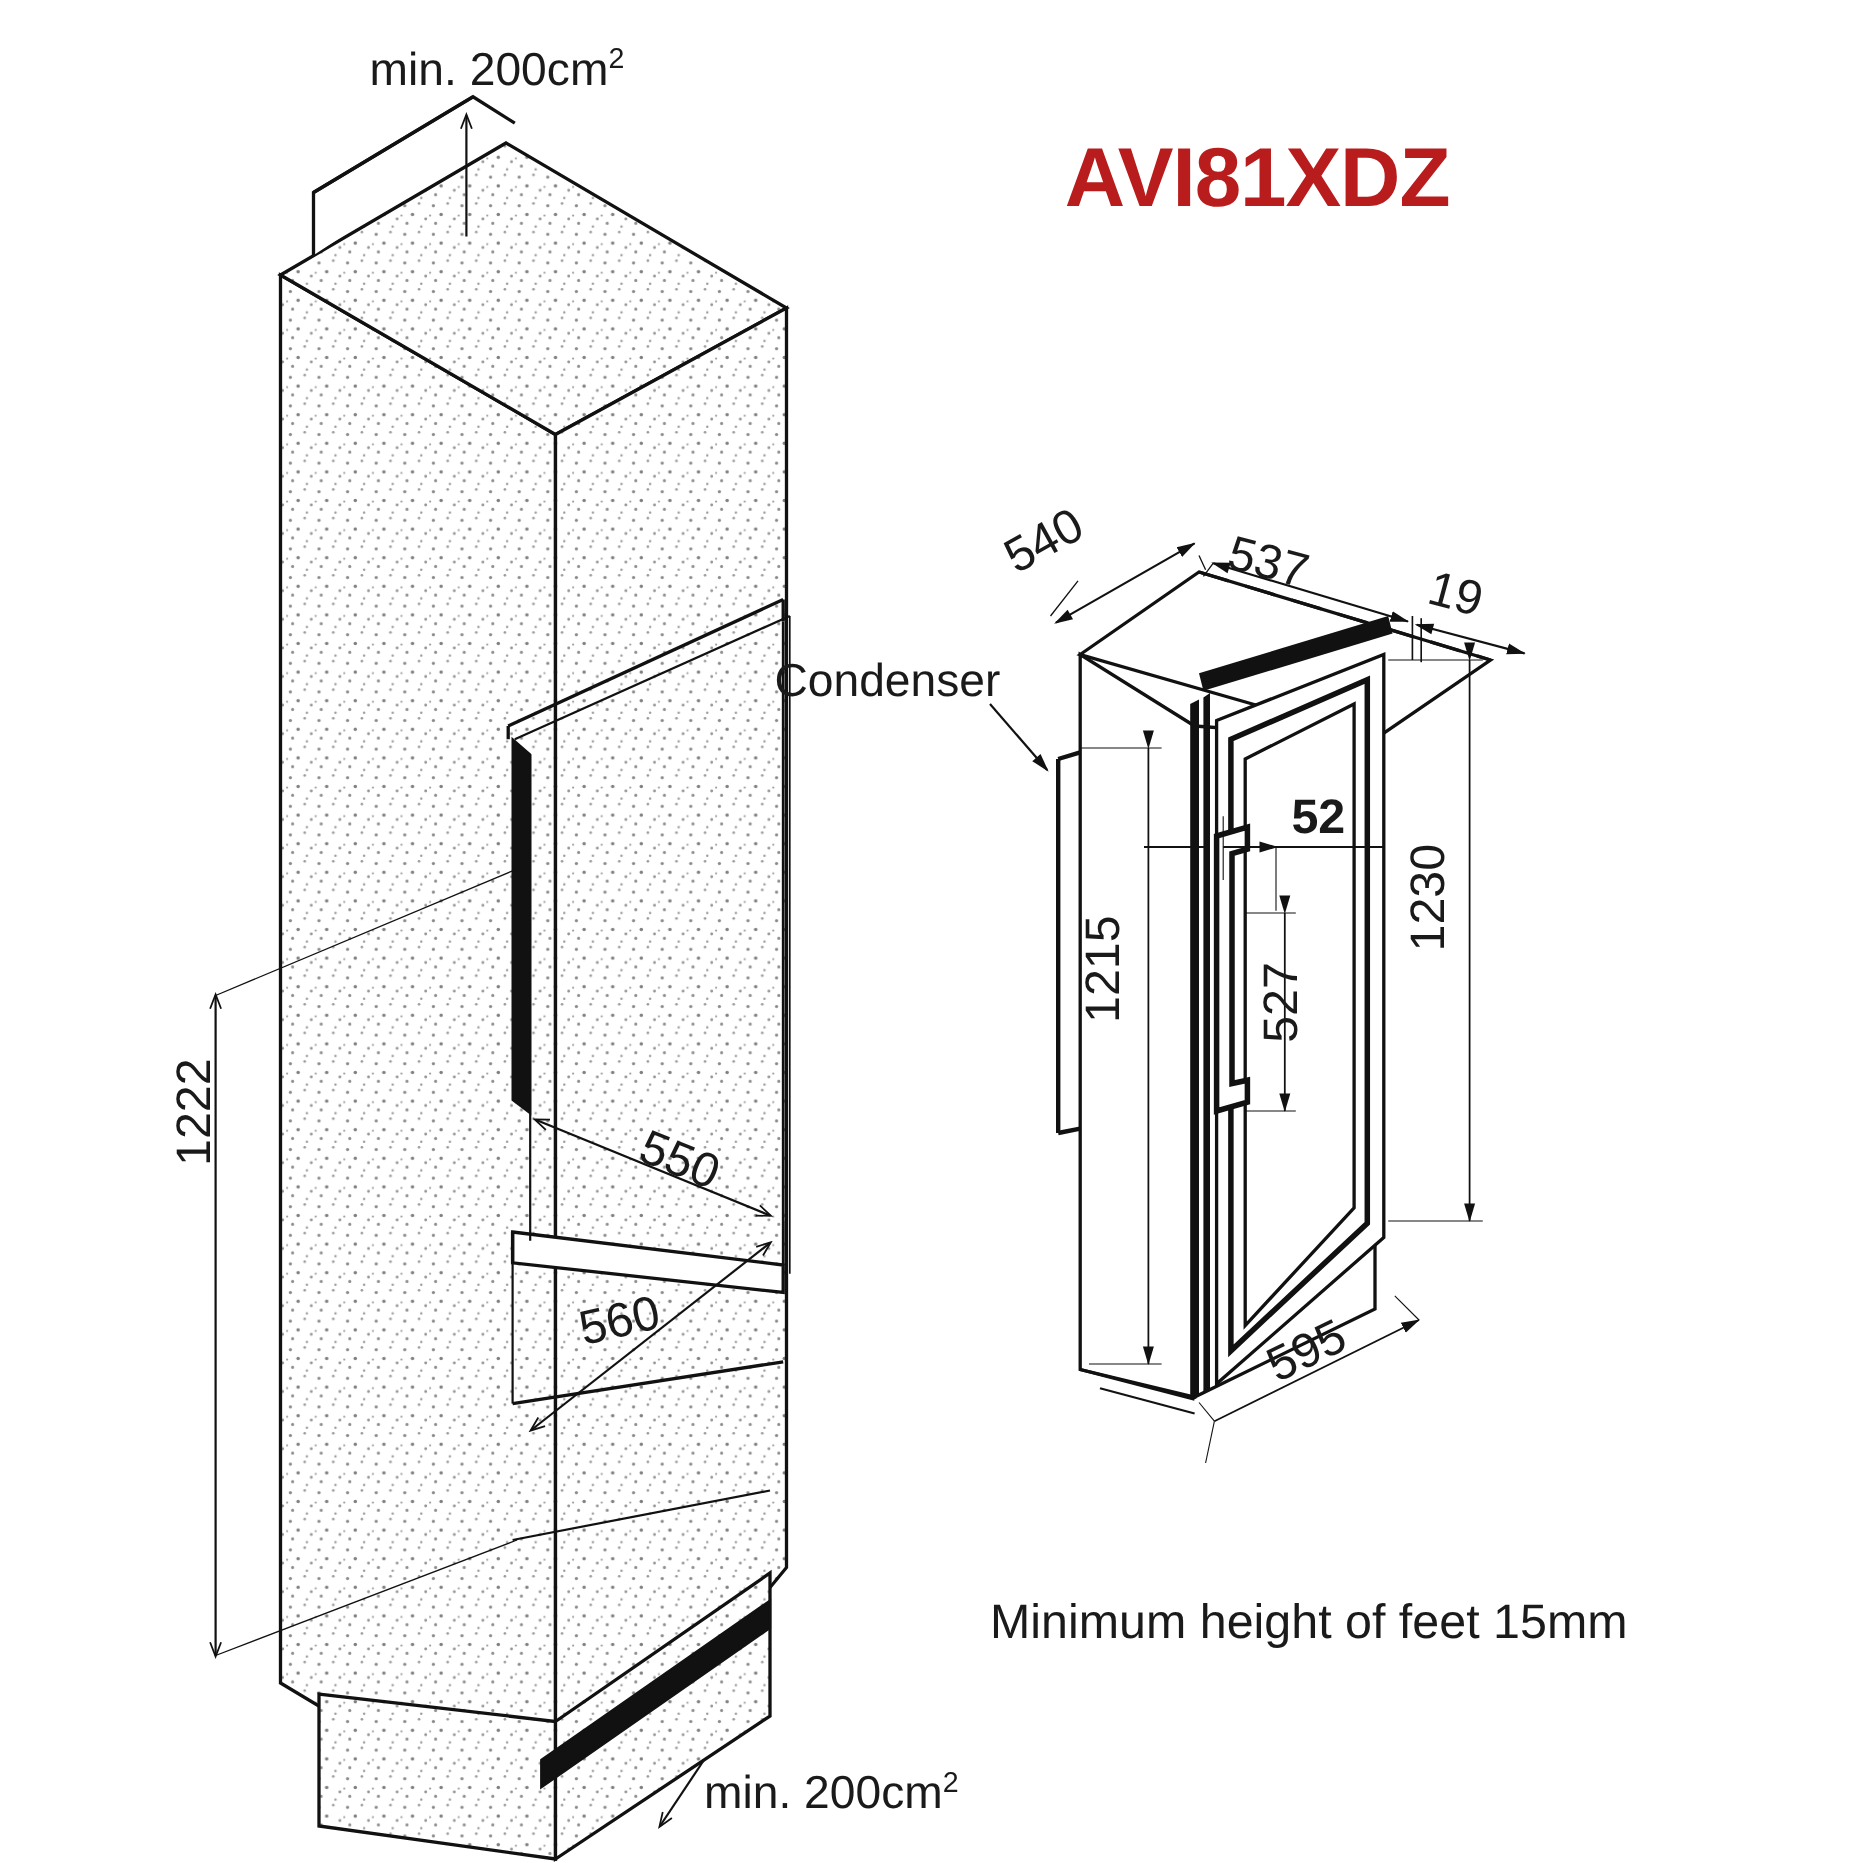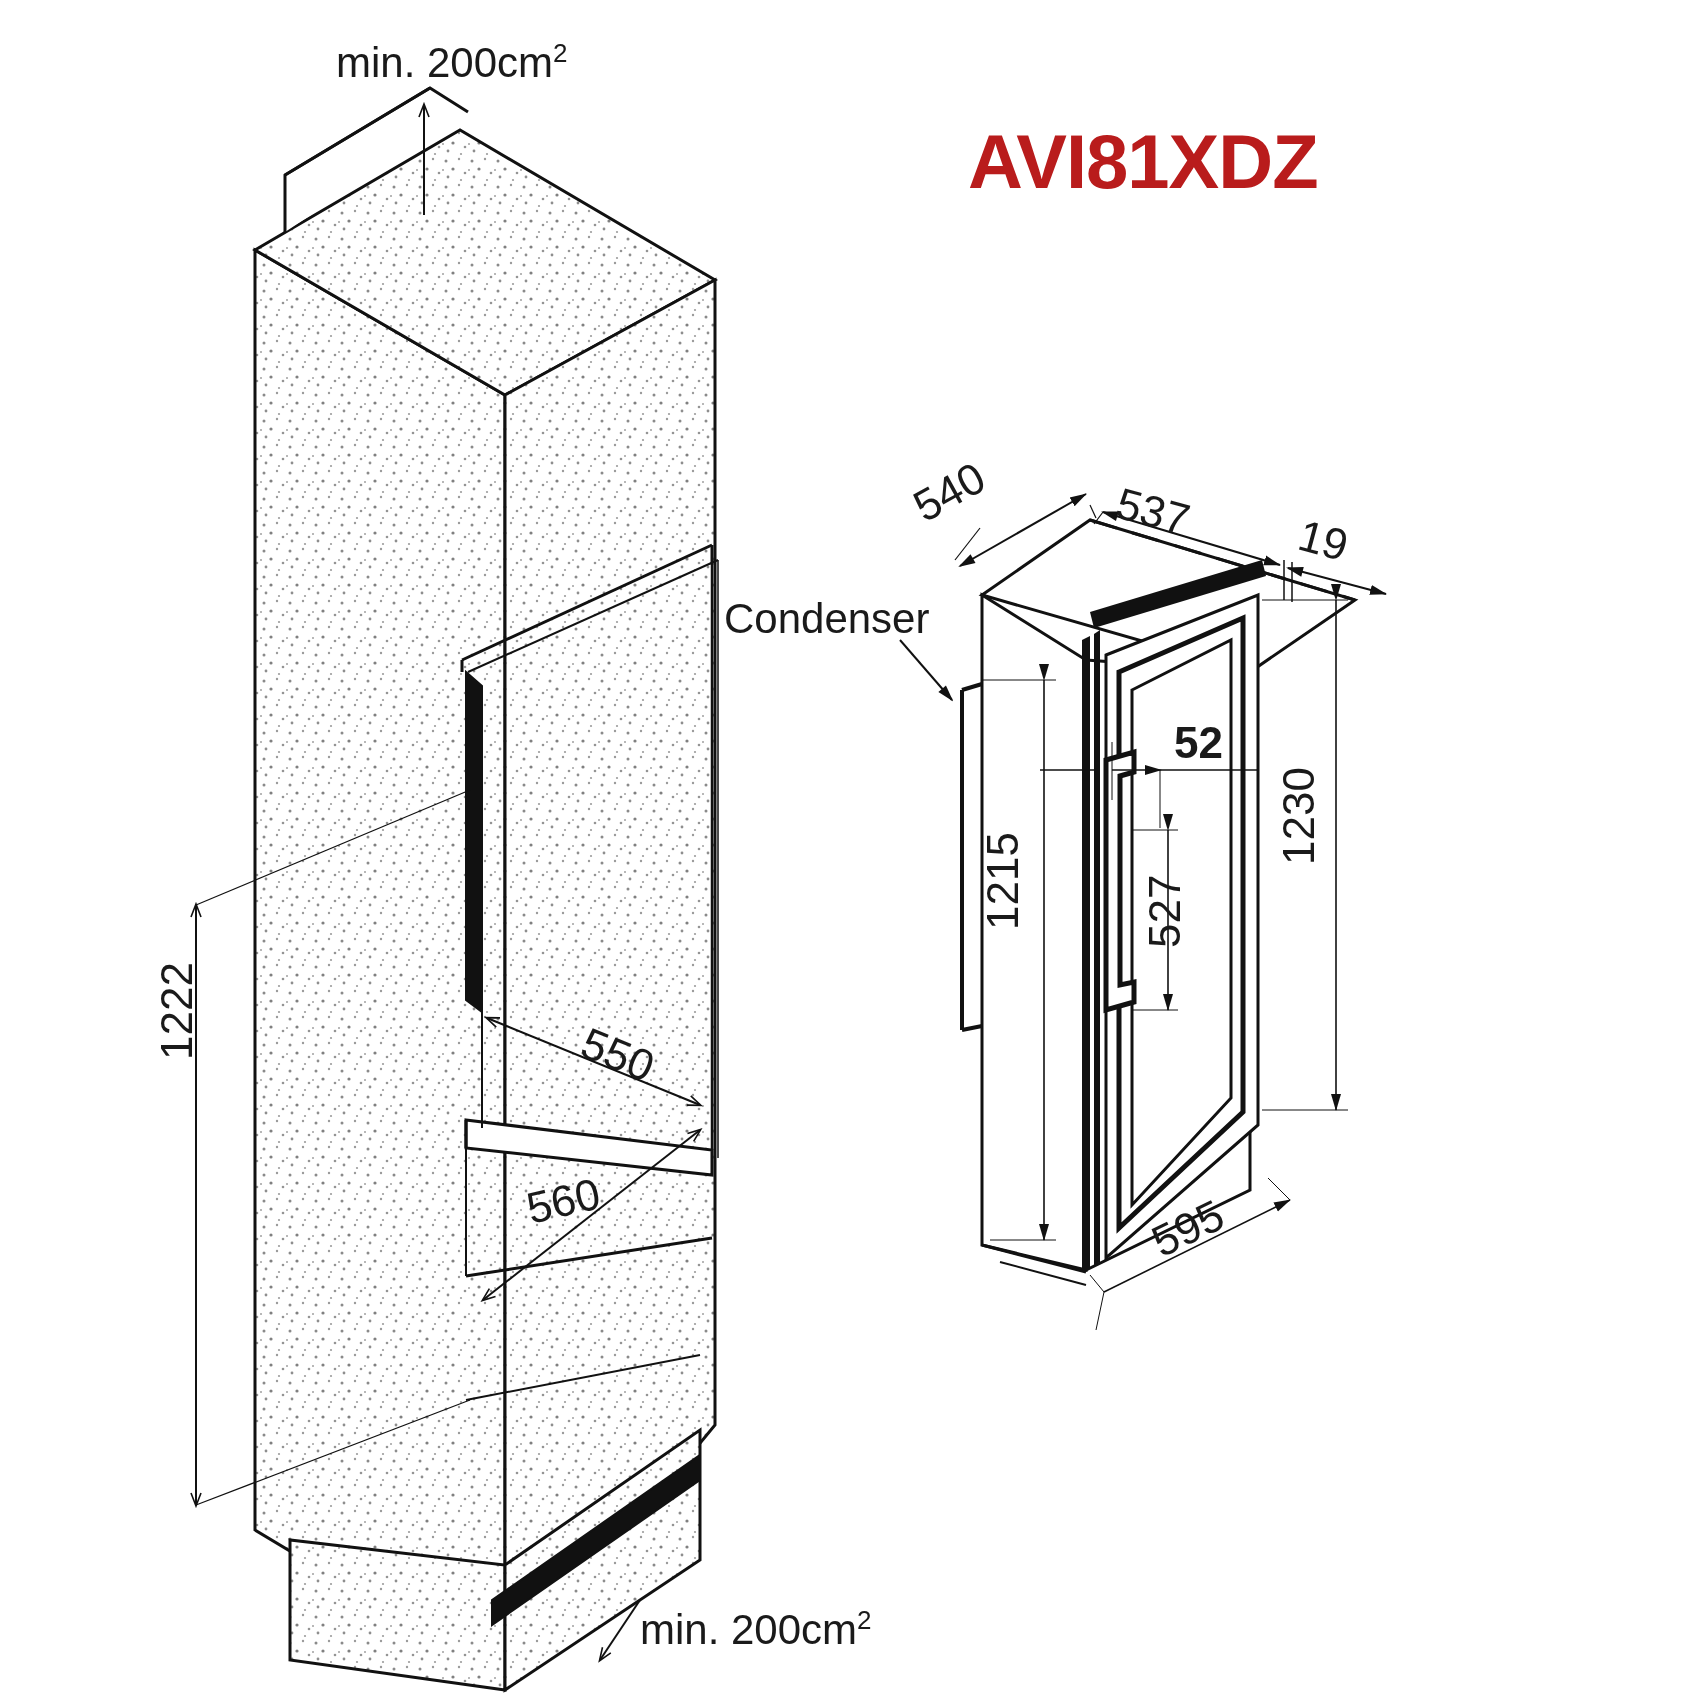--- a/index.html
+++ b/index.html
@@ -170,32 +170,33 @@
 <div class="txt note" style="left:640px; top:1605px;">
   <span>min. 200cm</span><span class="sup">2</span>
 </div>
 
 <div class="txt dim" style="left:152px; top:1060px; transform:rotate(-90deg); transform-origin:left top;">1222</div>
 
 <div class="txt dim" style="left:593px; top:1018px; transform:rotate(22deg); transform-origin:left top;">550</div>
 
 <div class="txt dim" style="left:522px; top:1185px; transform:rotate(-13deg); transform-origin:left top;">560</div>
 
-<div class="txt note" style="left:724px; top:595px;">Condenser</div>
+<div class="txt note" style="left:704px; top:595px;">Condenser</div>
 
 <div class="txt dim" style="left:905px; top:488px; transform:rotate(-29deg); transform-origin:left top;">540</div>
 
 <div class="txt dim" style="left:1124px; top:478px; transform:rotate(15deg); transform-origin:left top;">537</div>
 
 <div class="txt dim" style="left:1306px; top:510px; transform:rotate(15deg); transform-origin:left top;">19</div>
 
 <div class="txt dim" style="left:1174px; top:718px;font-weight:bold;">52</div>
 
 <div class="txt dim" style="left:1274px; top:865px; transform:rotate(-90deg); transform-origin:left top;">1230</div>
 
 <div class="txt dim" style="left:978px; top:930px; transform:rotate(-90deg); transform-origin:left top;">1215</div>
 
 <div class="txt dim" style="left:1140px; top:948px; transform:rotate(-90deg); transform-origin:left top;">527</div>
 
 <div class="txt dim" style="left:1144px; top:1222px; transform:rotate(-26deg); transform-origin:left top;">595</div>
 
+<div class="txt note" style="left:900px; top:1450px; font-size:44px;">Minimum height of feet 15mm</div>
 
 </div>
 
 </body></html>

